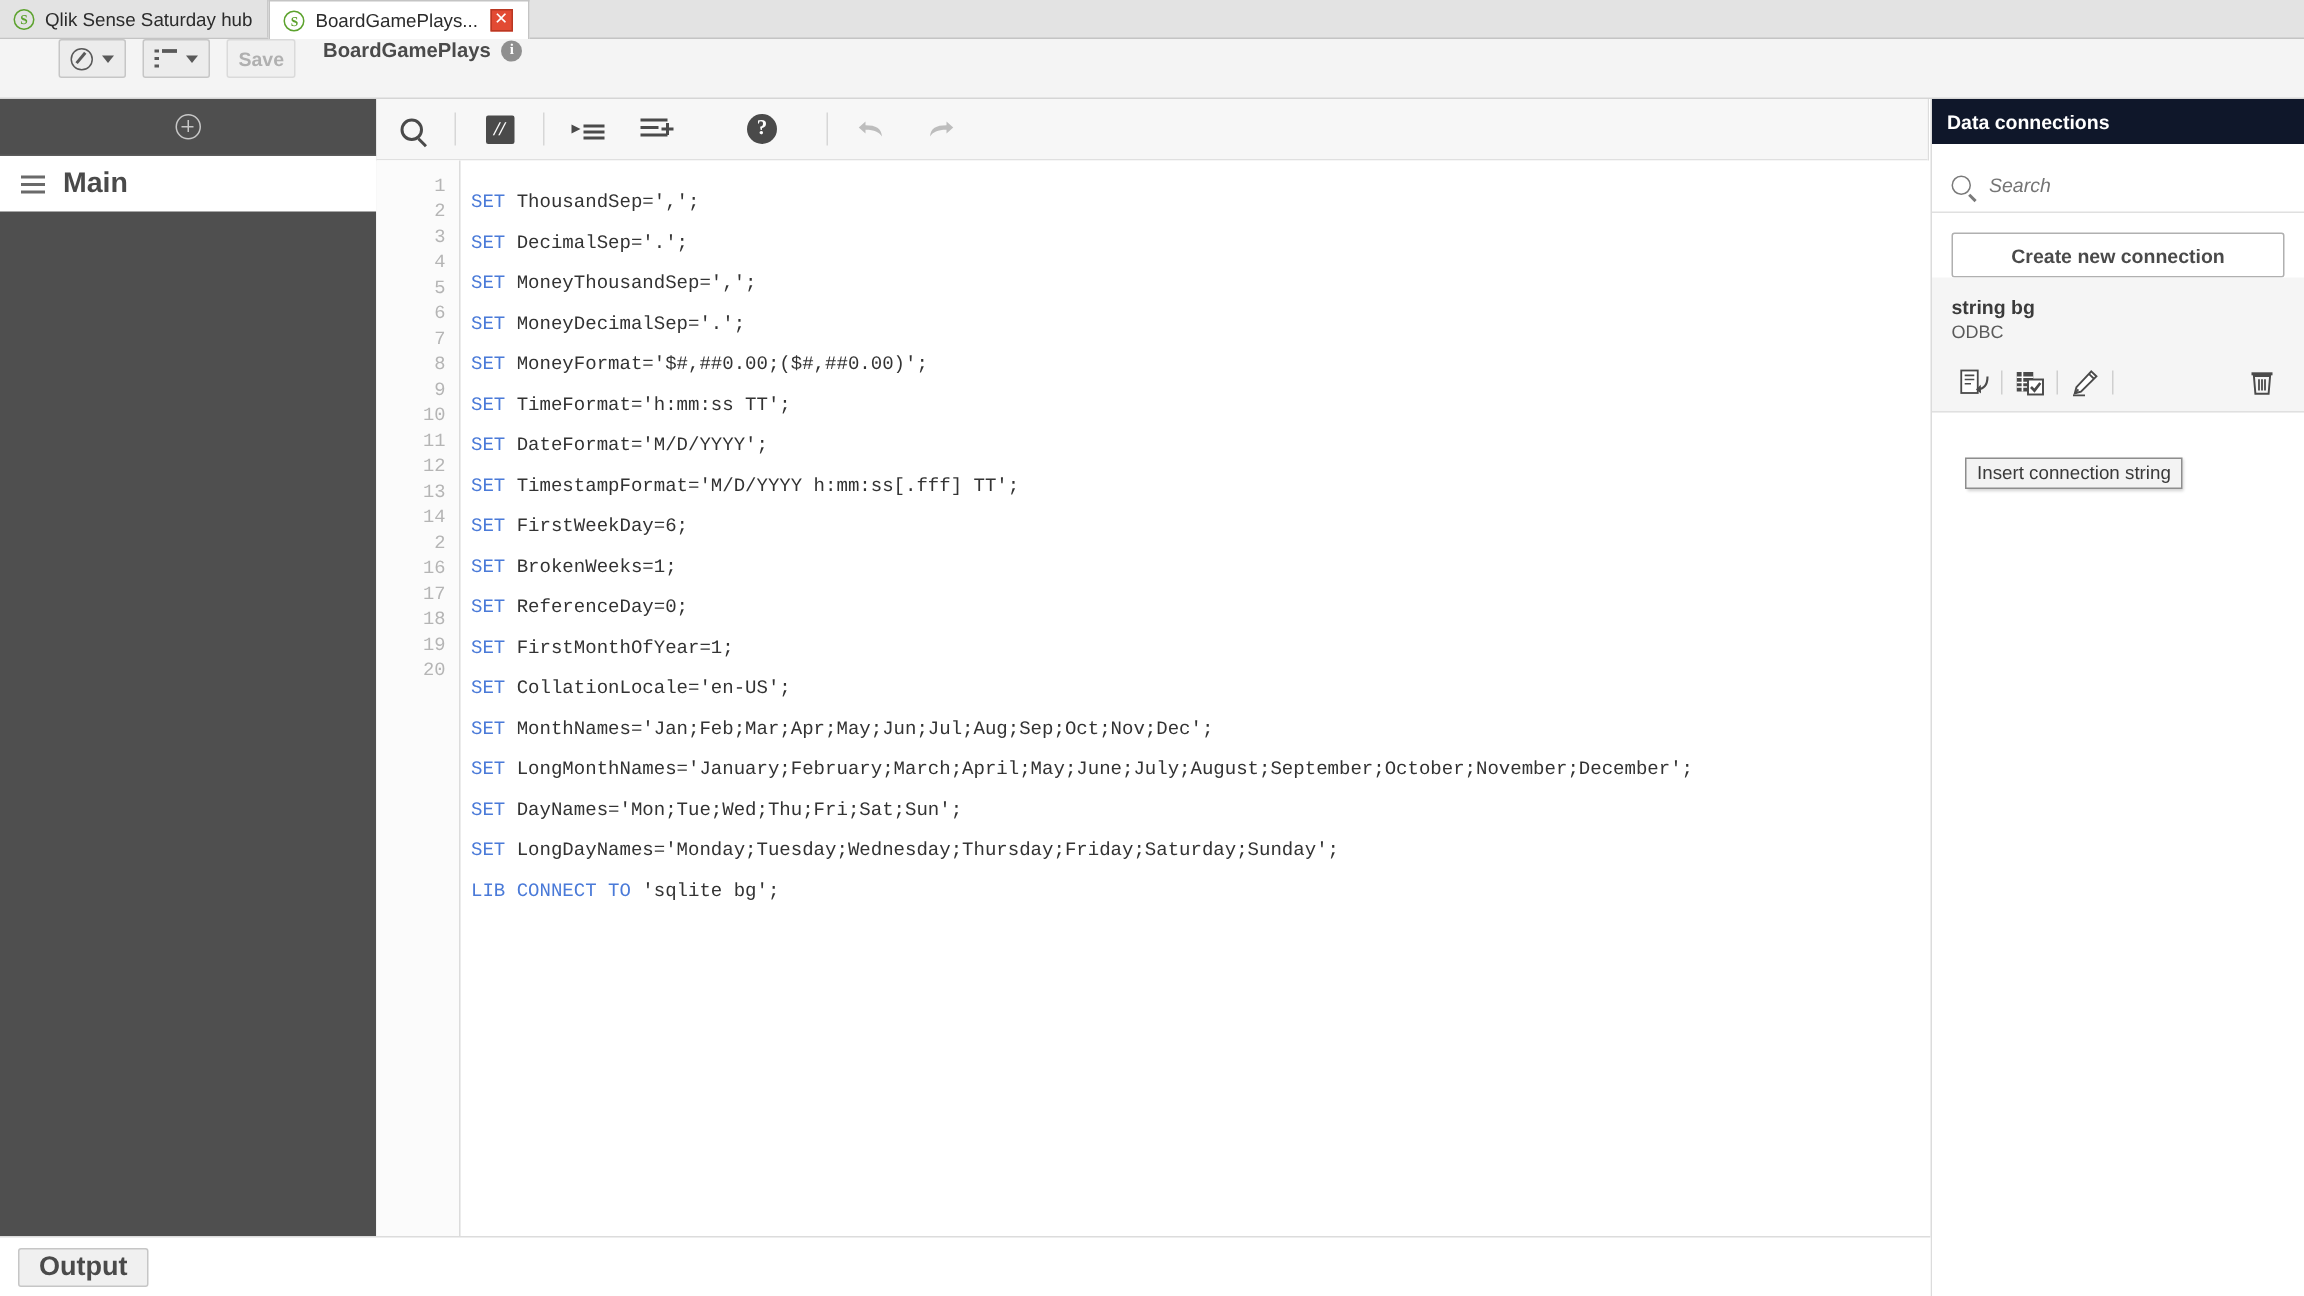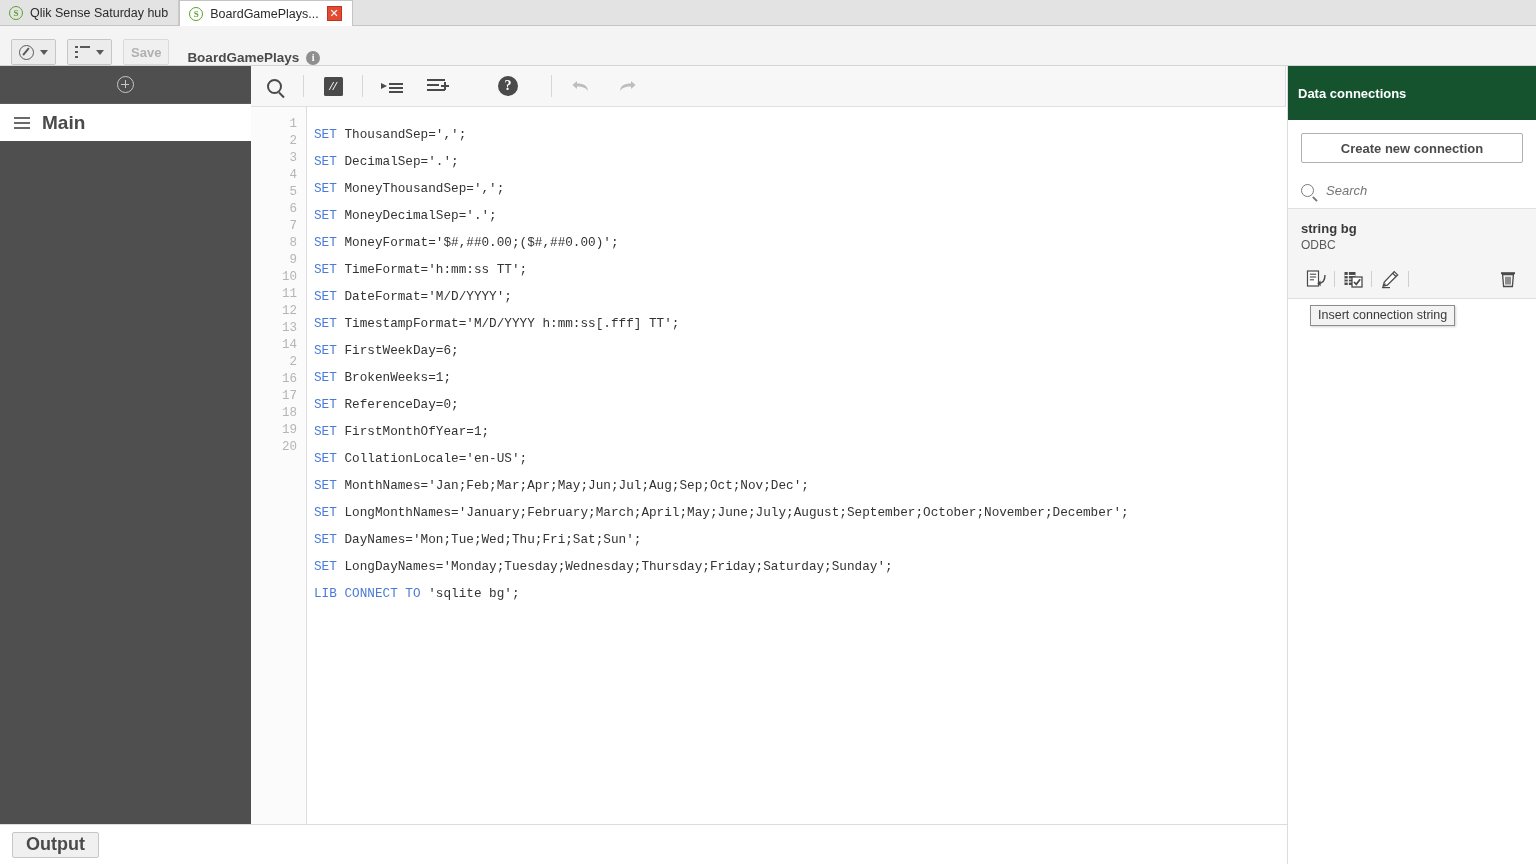--- a/index.html
+++ b/index.html
@@ -56,21 +56,21 @@
     font-family: "Liberation Sans", sans-serif;
     cursor: pointer;
     flex: 0 0 auto;
   }
 
   
   #apptoolbar {
     position: absolute; left: 0; top: 26px; width: 1536px; height: 40px;
     background: #f4f4f4;
     border-bottom: 1px solid #d5d5d5;
-    display: flex; align-items: flex-end;
+    display: flex; align-items: flex-start; padding-left: 28px;
   }
   .tb-btn {
     height: 26px;
     background: #ececec;
     border: 1px solid #c6c6c6;
     border-radius: 2px;
     display: inline-flex; align-items: center; justify-content: center;
     padding: 0 7px;
     margin-left: 11px;
     font-size: 13px; font-weight: bold; color: #595959;
@@ -270,21 +270,21 @@
   #code .line { height: 17px; line-height: 17px; color: #333333; margin-top: 10px; }
   #code .kw { color: #4a7ad8; }
 
   
   #rightpanel {
     position: absolute; left: 1287px; top: 66px; width: 249px; height: 798px;
     background: #ffffff;
     border-left: 1px solid #dcdcdc;
   }
   #rp-header {
-    height: 54px; background: #14532d; color: #ffffff;
+    height: 30px; background: #0f172a; color: #ffffff;
     display: flex; align-items: center; padding-left: 10px;
     font-size: 13px; font-weight: bold;
   }
   #rp-create {
     margin: 13px 13px 0 13px; height: 30px;
     border: 1px solid #b0b0b0; border-radius: 2px; background: #ffffff;
     display: flex; align-items: center; justify-content: center;
     font-size: 13px; font-weight: bold; color: #4a4a4a;
     cursor: pointer;
   }
@@ -480,26 +480,26 @@
         <div class="ln">20</div>
       </div>
     <div id="code"><div class="line"><span class="kw">SET</span><span> ThousandSep=',';</span></div><div class="line"><span class="kw">SET</span><span> DecimalSep='.';</span></div><div class="line"><span class="kw">SET</span><span> MoneyThousandSep=',';</span></div><div class="line"><span class="kw">SET</span><span> MoneyDecimalSep='.';</span></div><div class="line"><span class="kw">SET</span><span> MoneyFormat='$#,##0.00;($#,##0.00)';</span></div><div class="line"><span class="kw">SET</span><span> TimeFormat='h:mm:ss TT';</span></div><div class="line"><span class="kw">SET</span><span> DateFormat='M/D/YYYY';</span></div><div class="line"><span class="kw">SET</span><span> TimestampFormat='M/D/YYYY h:mm:ss[.fff] TT';</span></div><div class="line"><span class="kw">SET</span><span> FirstWeekDay=6;</span></div><div class="line"><span class="kw">SET</span><span> BrokenWeeks=1;</span></div><div class="line"><span class="kw">SET</span><span> ReferenceDay=0;</span></div><div class="line"><span class="kw">SET</span><span> FirstMonthOfYear=1;</span></div><div class="line"><span class="kw">SET</span><span> CollationLocale='en-US';</span></div><div class="line"><span class="kw">SET</span><span> MonthNames='Jan;Feb;Mar;Apr;May;Jun;Jul;Aug;Sep;Oct;Nov;Dec';</span></div><div class="line"><span class="kw">SET</span><span> LongMonthNames='January;February;March;April;May;June;July;August;September;October;November;December';</span></div><div class="line"><span class="kw">SET</span><span> DayNames='Mon;Tue;Wed;Thu;Fri;Sat;Sun';</span></div><div class="line"><span class="kw">SET</span><span> LongDayNames='Monday;Tuesday;Wednesday;Thursday;Friday;Saturday;Sunday';</span></div><div class="line"><span class="kw">LIB CONNECT TO</span><span> 'sqlite bg';</span></div><div class="line">&nbsp;</div><div class="line">&nbsp;</div></div>
   </div>
 </div>
 
 <div id="rightpanel">
   <div id="rp-header">
     <span>Data connections</span>
   </div>
-  <div id="rp-create">
-    <span>Create new connection</span>
-  </div>
   <div id="rp-search">
     <span class="mag2"></span>
     <input type="text" placeholder="Search" style="">
+  </div>
+  <div id="rp-create">
+    <span>Create new connection</span>
   </div>
 
   <div class="conn-card">
     <div class="conn-name">string bg</div>
     <div class="conn-type">ODBC</div>
     <div class="conn-actions">
 
       <div class="ca-btn">
         <svg width="20" height="19" viewBox="0 0 20 19">
           <rect x="1.5" y="1" width="11" height="15" fill="#ffffff" stroke="#4a4a4a" stroke-width="1.2"></rect>

